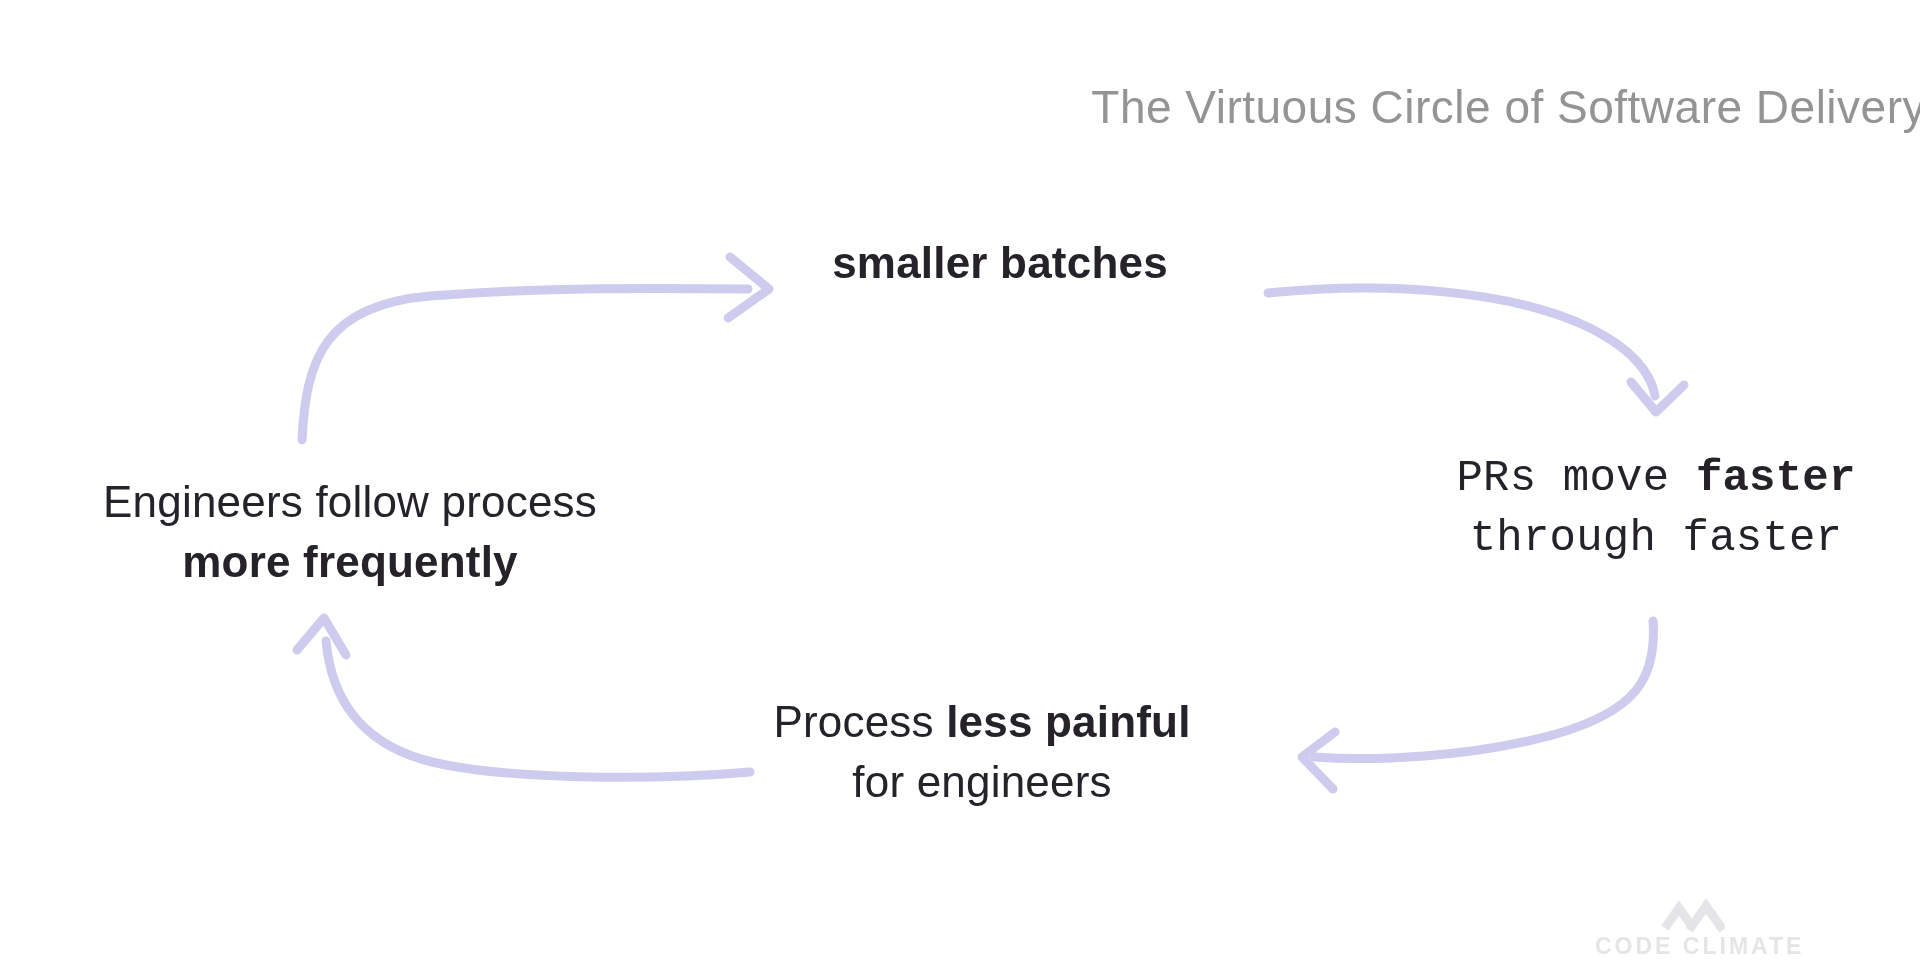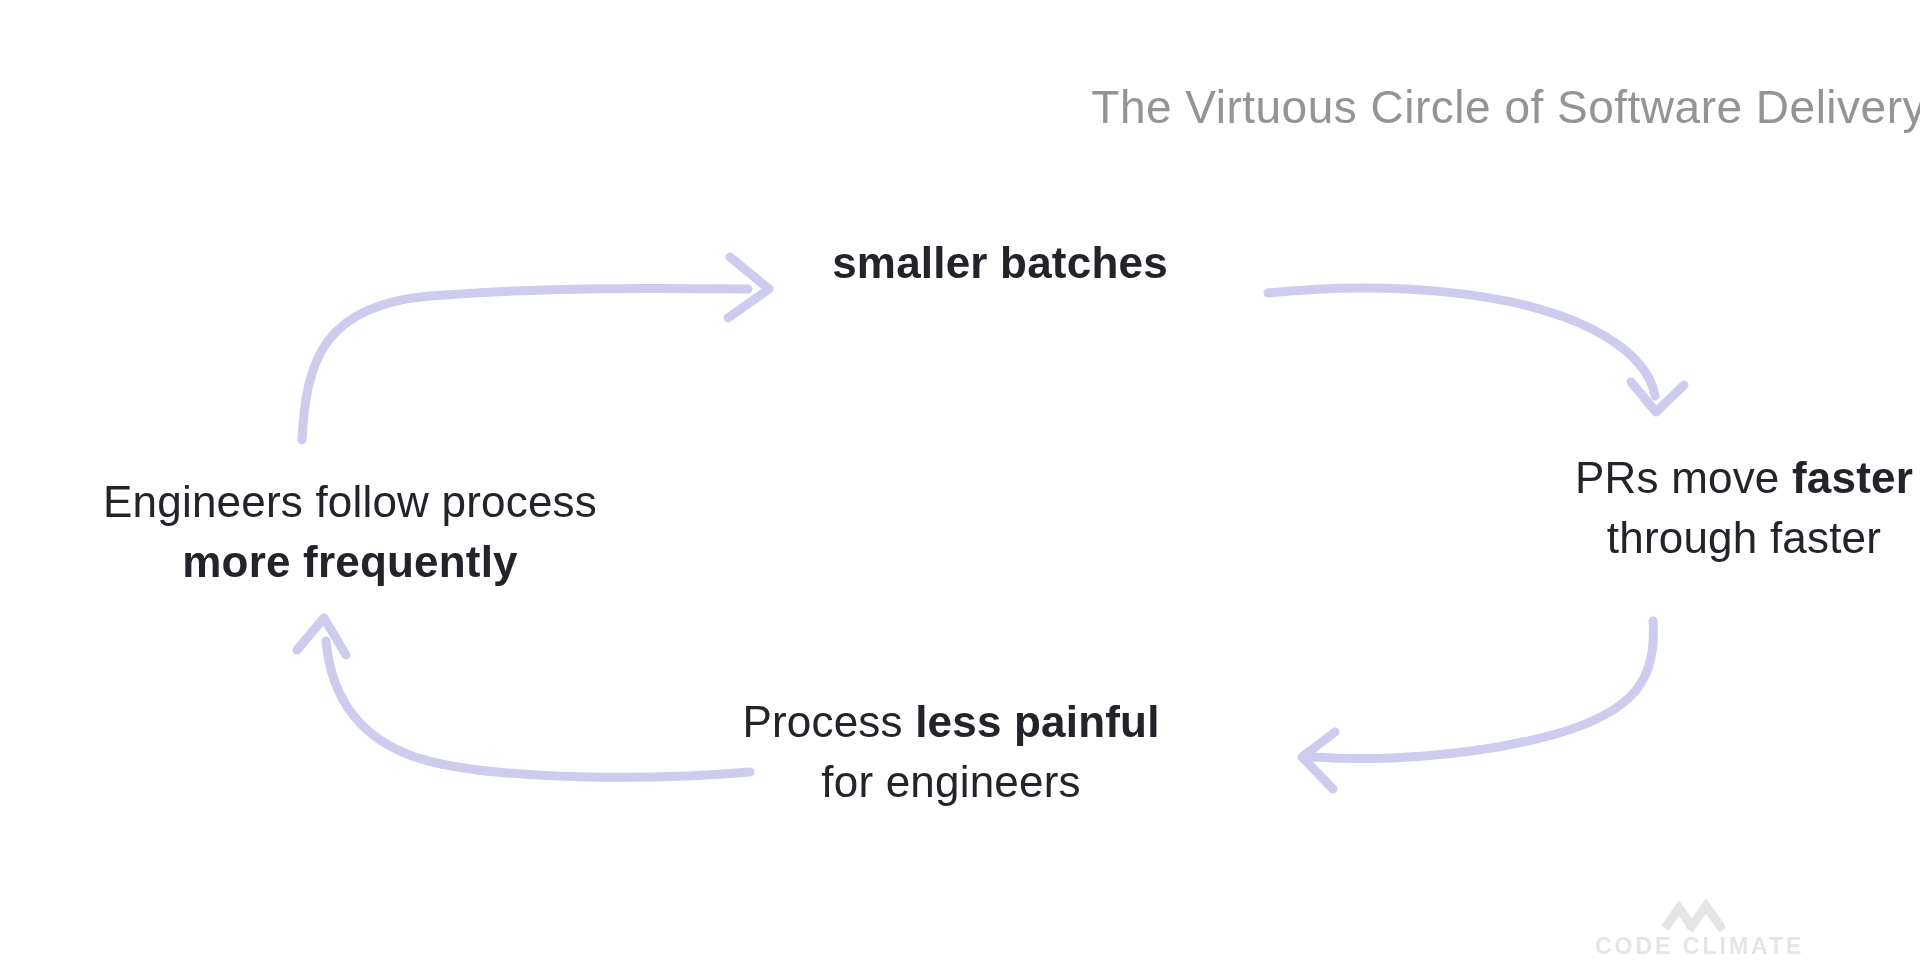--- a/index.html
+++ b/index.html
@@ -107,26 +107,26 @@
     <g>
       <path d="M 750 772 C 645 781 505 779 432 762 C 358 744 331 695 326 641"></path>
       <path d="M 297 650 L 324 618 L 346 655"></path>
     </g>
   </svg>
 
   <div class="node" style="left:1000px; top:233px;">
     <div class="line"><span></span><span class="b">smaller batches</span></div>
   </div>
 
-  <div class="node" style="left:1744px; top:448px;">
+  <div class="node" style="left:1656px; top:448px;font-family:Liberation Mono, monospace;">
     <div class="line"><span>PRs move </span><span class="b">faster</span></div>
     <div class="line"><span>through faster</span><span class="b"></span></div>
   </div>
 
-  <div class="node" style="left:951px; top:692px;">
+  <div class="node" style="left:982px; top:692px;">
     <div class="line"><span>Process </span><span class="b">less painful</span></div>
     <div class="line"><span>for engineers</span><span class="b"></span></div>
   </div>
 
   <div class="node" style="left:350px; top:448px;margin-top:24px;">
     <div class="line"><span>Engineers follow process</span><span class="b"></span></div>
     <div class="line"><span></span><span class="b">more frequently</span></div>
   </div>
 
   <div class="footer-logo">

